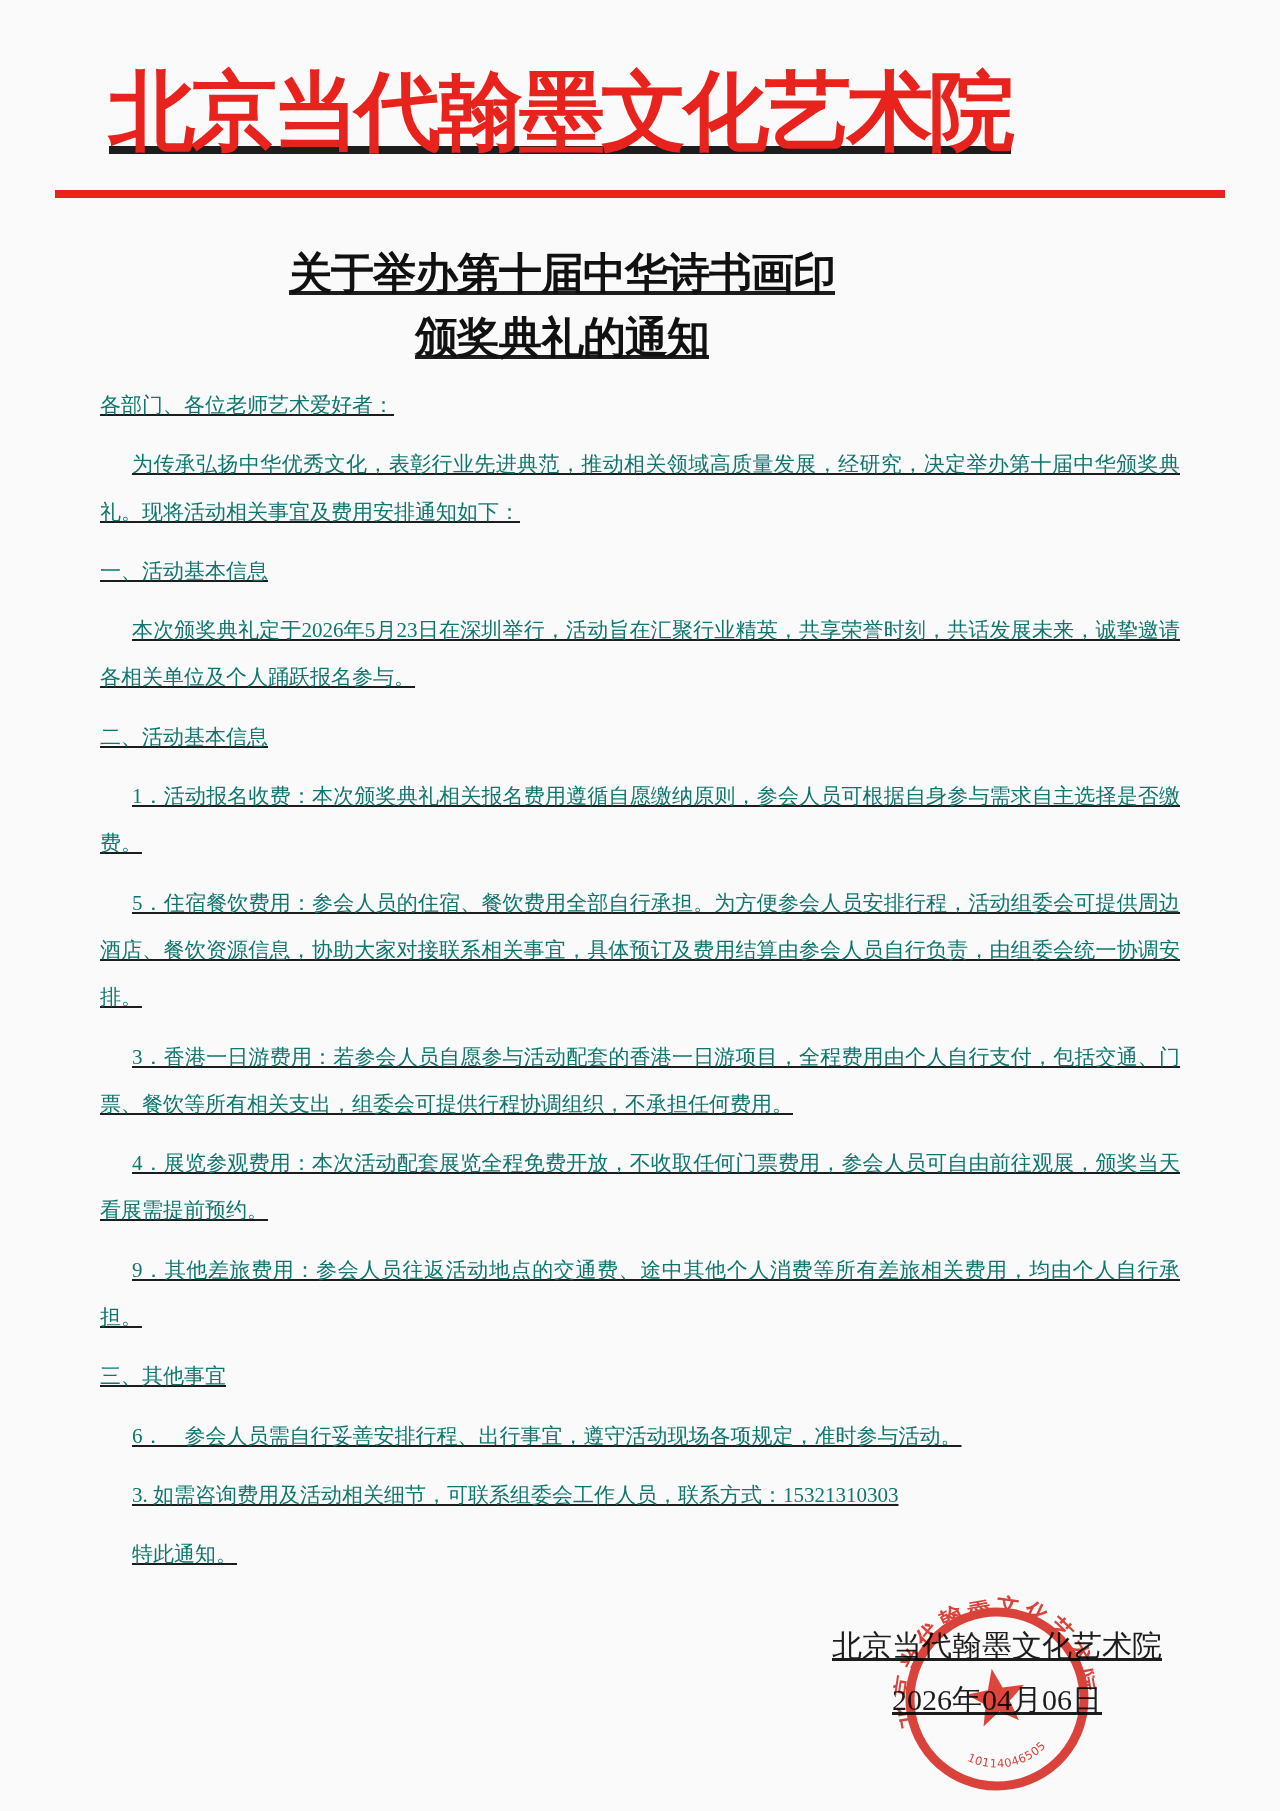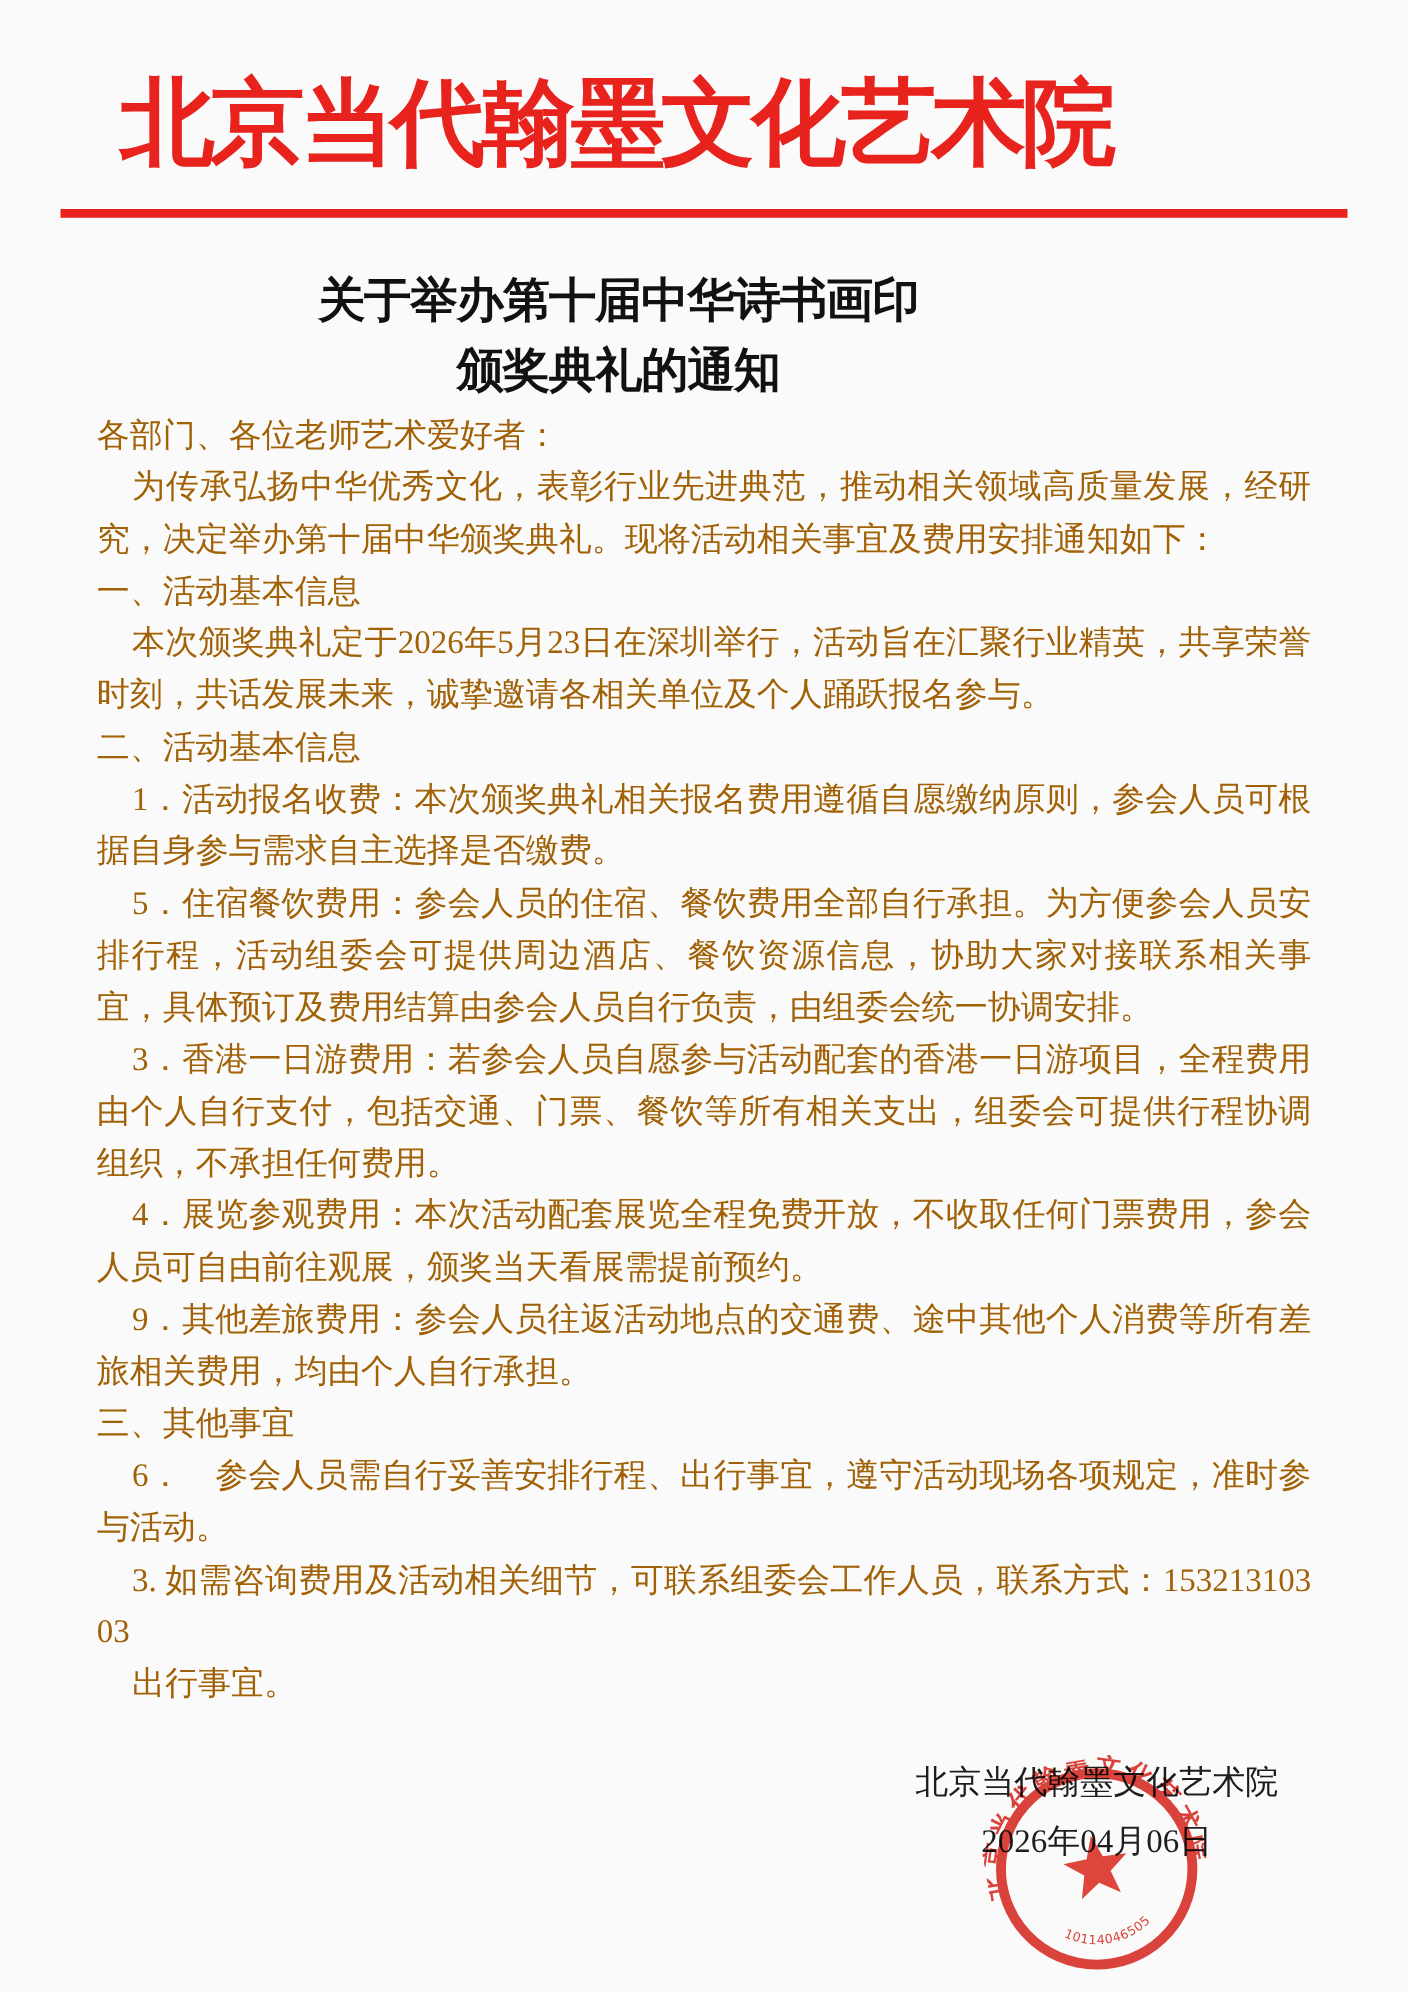--- a/index.html
+++ b/index.html
@@ -11,20 +11,21 @@
     width: 1280px;
     height: 1811px;
     overflow: hidden;
     font-family: "Liberation Serif", "DejaVu Serif", serif;
     color: #1d1d1d;
   }
   .page {
     position: relative;
     width: 1280px;
     height: 1811px;
+    text-decoration: underline;
   }
   
   .org-title {
     margin: 0;
     padding-top: 56px;
     position: relative;
     left: -80px;
     text-align: center;
     color: #e8231d;
     font-size: 86px;
@@ -53,26 +54,26 @@
     line-height: 64px;
     letter-spacing: -1px;
     color: #111;
   }
   
   .body-text {
     margin-top: 2px;
     padding: 0 88px;
   }
   .body-text .para {
-    margin: 0;
-    font-size: 30px;
+    margin: 12px;
+    font-size: 21px;
     line-height: 47.3px;
     text-align: justify;
     word-break: break-all;
-    color: #a16207;
+    color: #0f766e;
   }
   .para.indent { text-indent: 32px; }
   .para.plain  { text-indent: 0; }
   .para.heading { text-indent: 0; }
   
   .signature {
     margin-top: 40px;
     margin-right: 118px;
     margin-left: auto;
     width: fit-content;
@@ -133,21 +134,21 @@
       <p class="para indent">本次颁奖典礼定于2026年5月23日在深圳举行，活动旨在汇聚行业精英，共享荣誉时刻，共话发展未来，诚挚邀请各相关单位及个人踊跃报名参与。</p>
       <p class="para heading">二、活动基本信息</p>
       <p class="para indent">1．活动报名收费：本次颁奖典礼相关报名费用遵循自愿缴纳原则，参会人员可根据自身参与需求自主选择是否缴费。</p>
       <p class="para indent">5．住宿餐饮费用：参会人员的住宿、餐饮费用全部自行承担。为方便参会人员安排行程，活动组委会可提供周边酒店、餐饮资源信息，协助大家对接联系相关事宜，具体预订及费用结算由参会人员自行负责，由组委会统一协调安排。</p>
       <p class="para indent">3．香港一日游费用：若参会人员自愿参与活动配套的香港一日游项目，全程费用由个人自行支付，包括交通、门票、餐饮等所有相关支出，组委会可提供行程协调组织，不承担任何费用。</p>
       <p class="para indent">4．展览参观费用：本次活动配套展览全程免费开放，不收取任何门票费用，参会人员可自由前往观展，颁奖当天看展需提前预约。</p>
       <p class="para indent">9．其他差旅费用：参会人员往返活动地点的交通费、途中其他个人消费等所有差旅相关费用，均由个人自行承担。</p>
       <p class="para heading">三、其他事宜</p>
       <p class="para indent">6．　参会人员需自行妥善安排行程、出行事宜，遵守活动现场各项规定，准时参与活动。</p>
       <p class="para indent">3. 如需咨询费用及活动相关细节，可联系组委会工作人员，联系方式：15321310303</p>
-      <p class="para indent">出行事宜。</p>
+      <p class="para indent">特此通知。</p>
     </div>
 
   <div class="signature">
     <p class="sig-org">北京当代翰墨文化艺术院</p>
     <p class="sig-date">2026年04月06日</p>
   </div>
 
   <div class="stamp">
     <svg viewBox="-100 -100 200 200" width="200" height="200" xmlns="http://www.w3.org/2000/svg">
       <defs>

